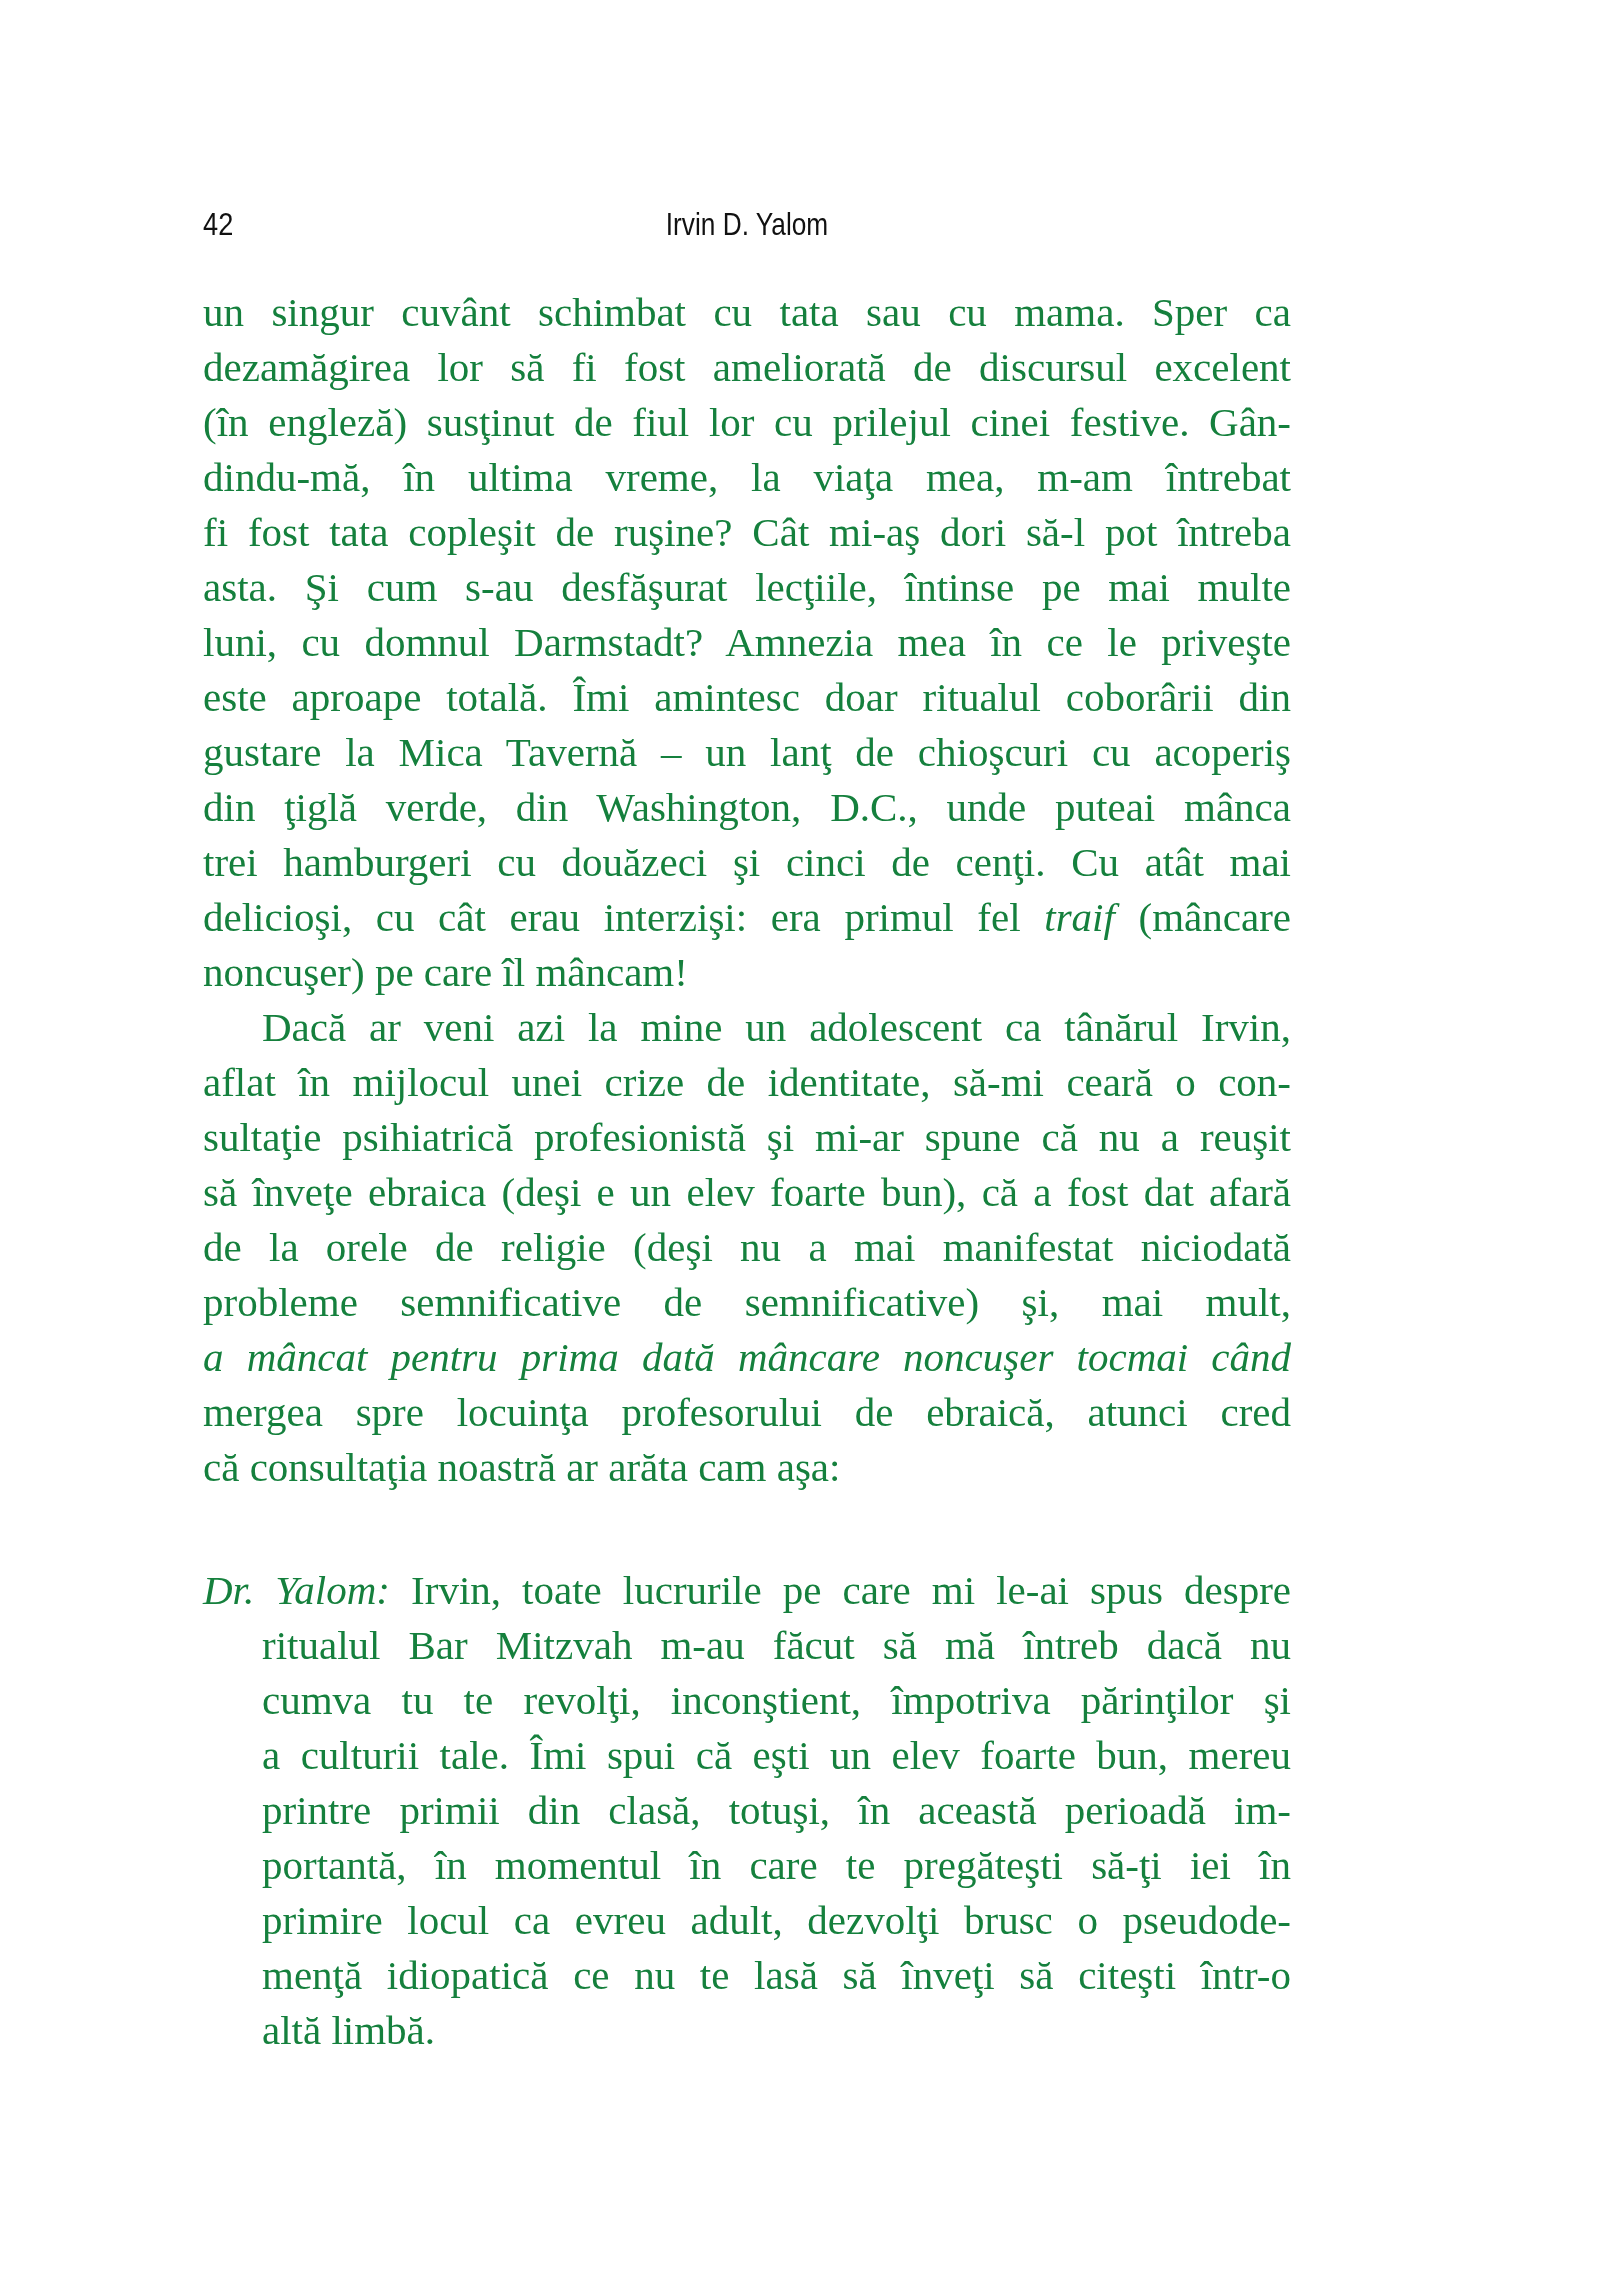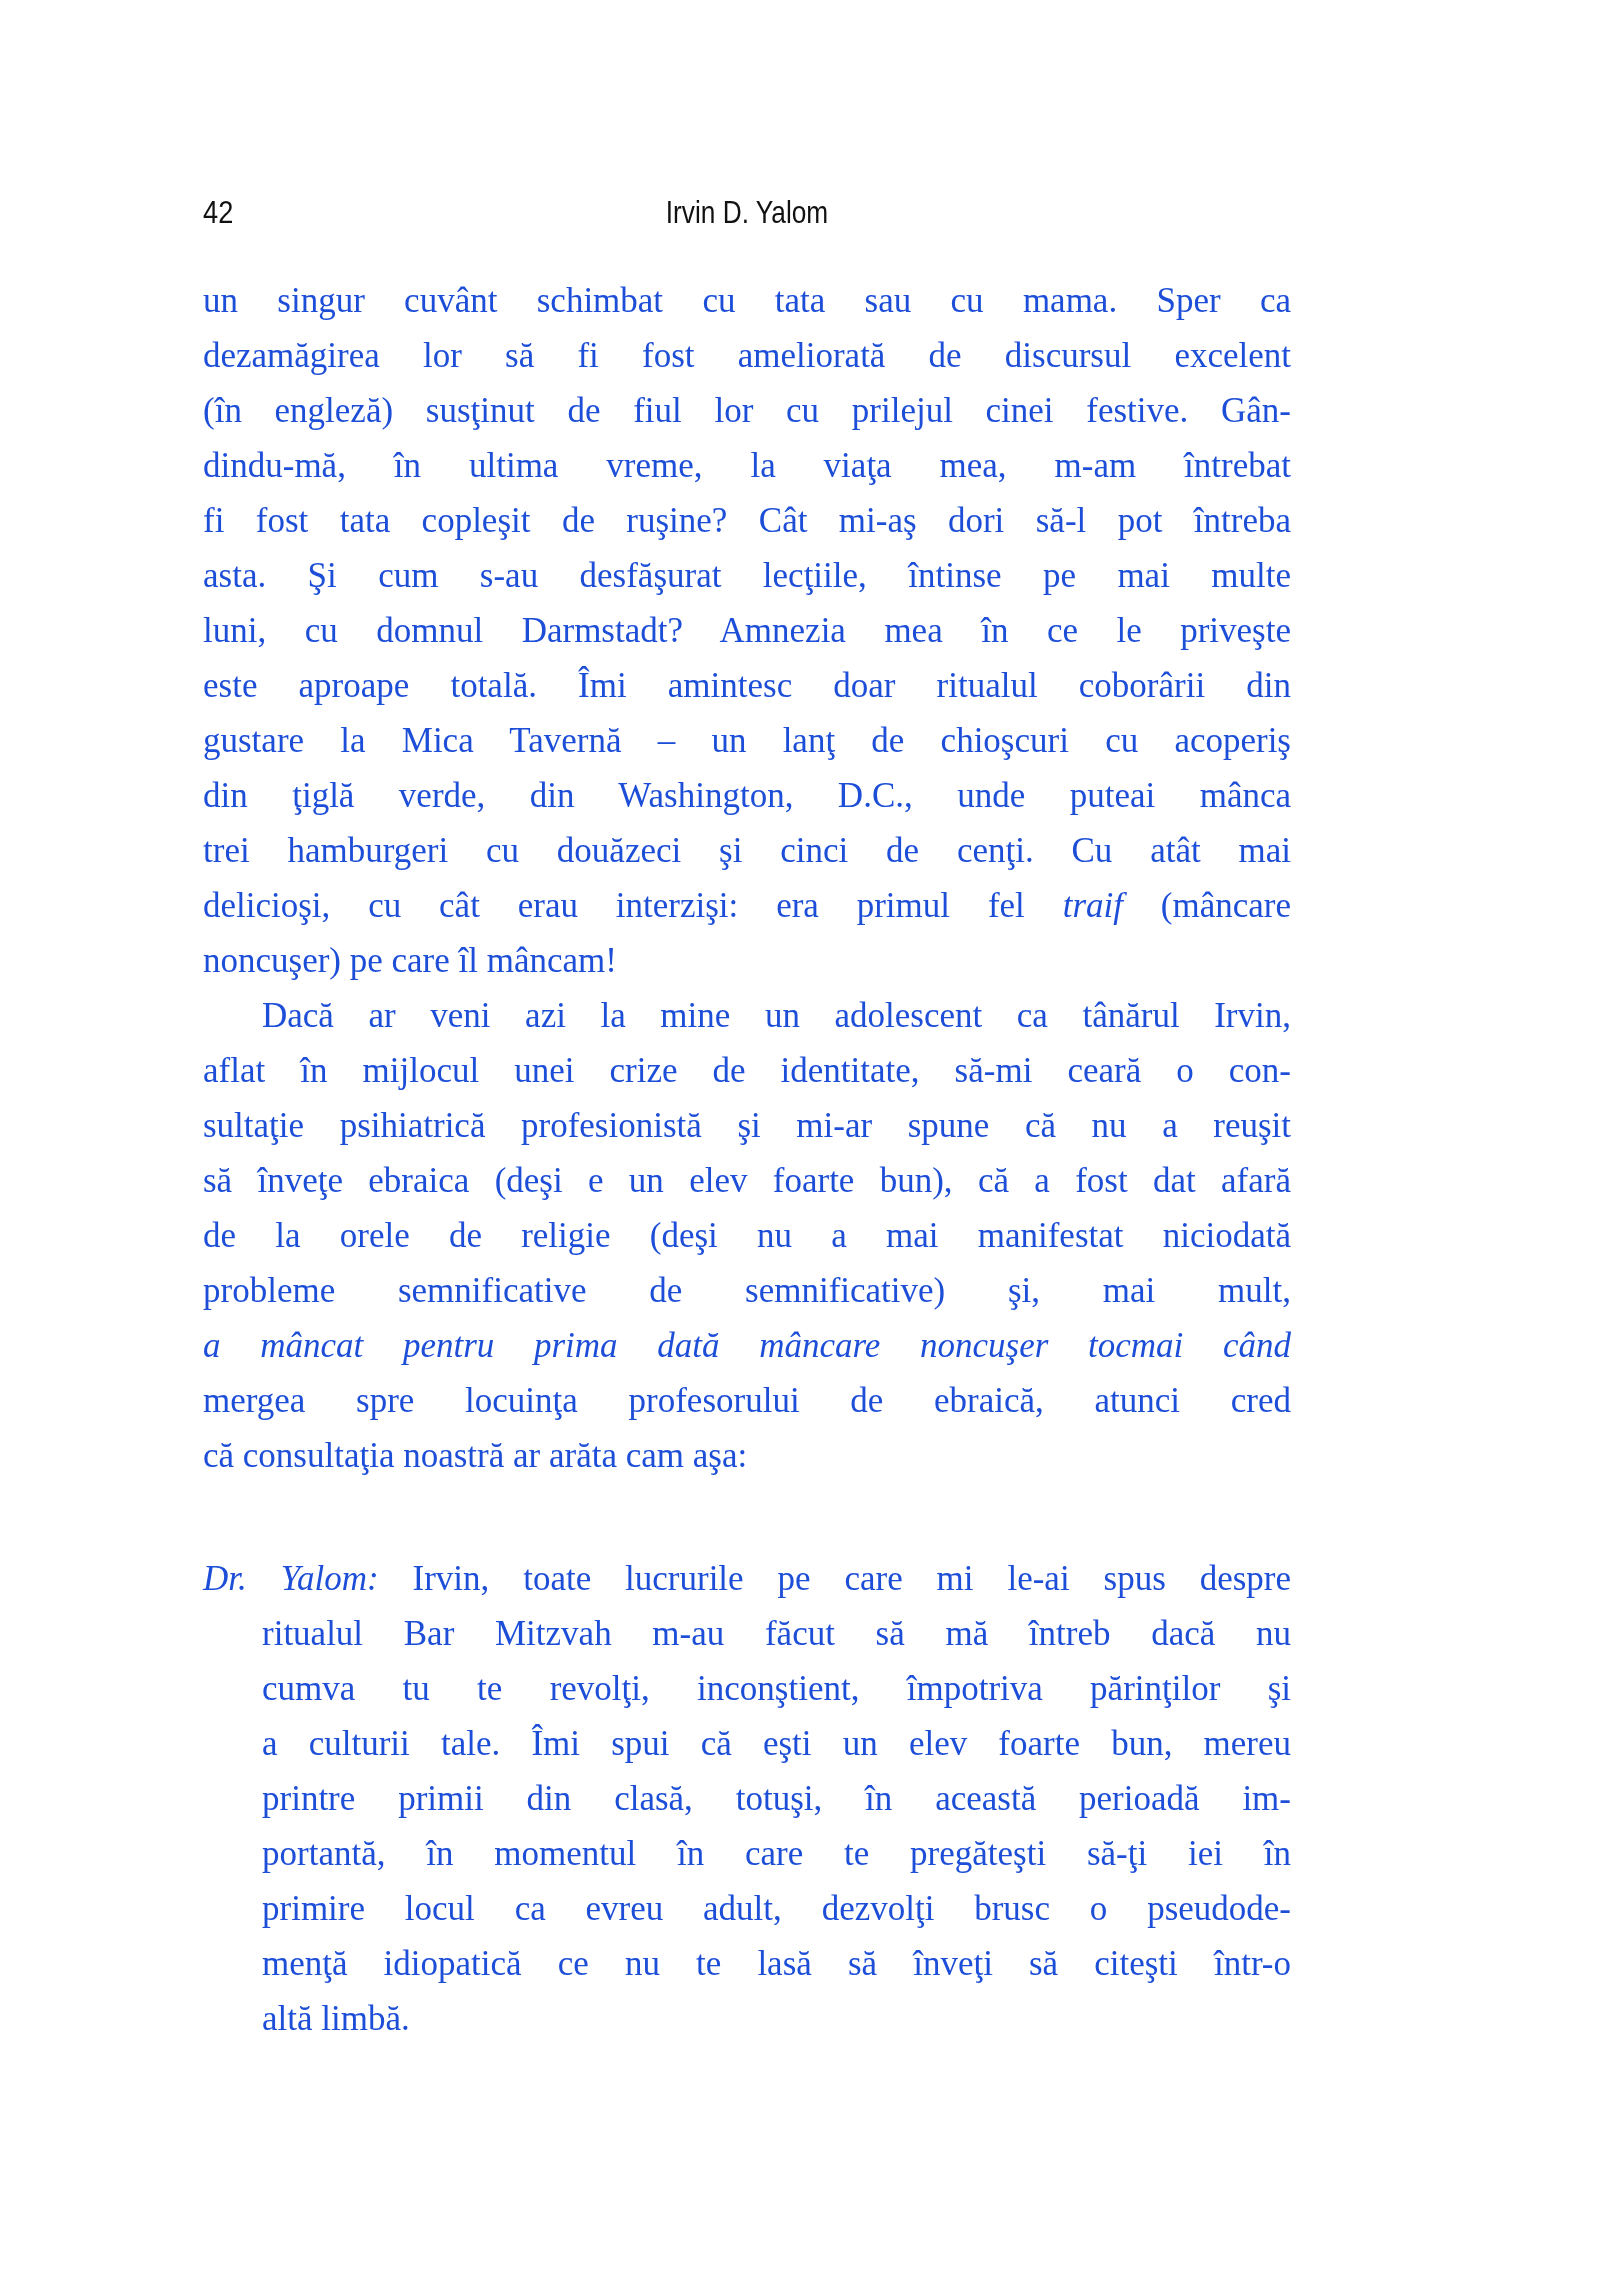--- a/index.html
+++ b/index.html
@@ -1,23 +1,23 @@
 <!DOCTYPE html>
 <html><head>
   <meta charset="utf-8">
   <style>
     html, body { margin: 0; padding: 0; background: #ffffff; }
     body { width: 1621px; height: 2293px; position: relative; overflow: hidden; }
-    .page { position: absolute; left: 0; top: 0; width: 1621px; height: 2279px; background: #ffffff; color: #0a0a0a; }
+    .page { position: absolute; left: 0; top: 12px; width: 1621px; height: 2279px; background: #ffffff; color: #0a0a0a; }
     .running-head { position: absolute; top: 194px; left: 203px; width: 1088px; height: 49px;
       font-family: "Liberation Sans", sans-serif; font-size: 32px; color: #111; }
     .page-number { position: absolute; left: 0; top: 0; transform: scaleX(0.85); transform-origin: left top; }
     .author { position: absolute; left: 0; right: 0; top: 0; text-align: center; transform: scaleX(0.82); }
     .body-text { position: absolute; left: 203px; top: 273px; width: 1088px;
-      font-family: "Liberation Serif", serif; font-size: 35px; line-height: 55px; color: #1d4ed8; }
+      font-family: "Liberation Serif", serif; font-size: 41px; line-height: 55px; color: #15803d; }
     .line { display: block; white-space: nowrap; text-align: justify; text-align-last: justify; height: 55px; overflow: visible; }
     .line.last { text-align-last: left; }
     .line.indent { padding-left: 59px; }
     .dialogue { margin-top: 68px; }
     .dialogue .line.cont { padding-left: 59px; }
     em { font-style: italic; }
   </style>
 </head>
 <body>
 

